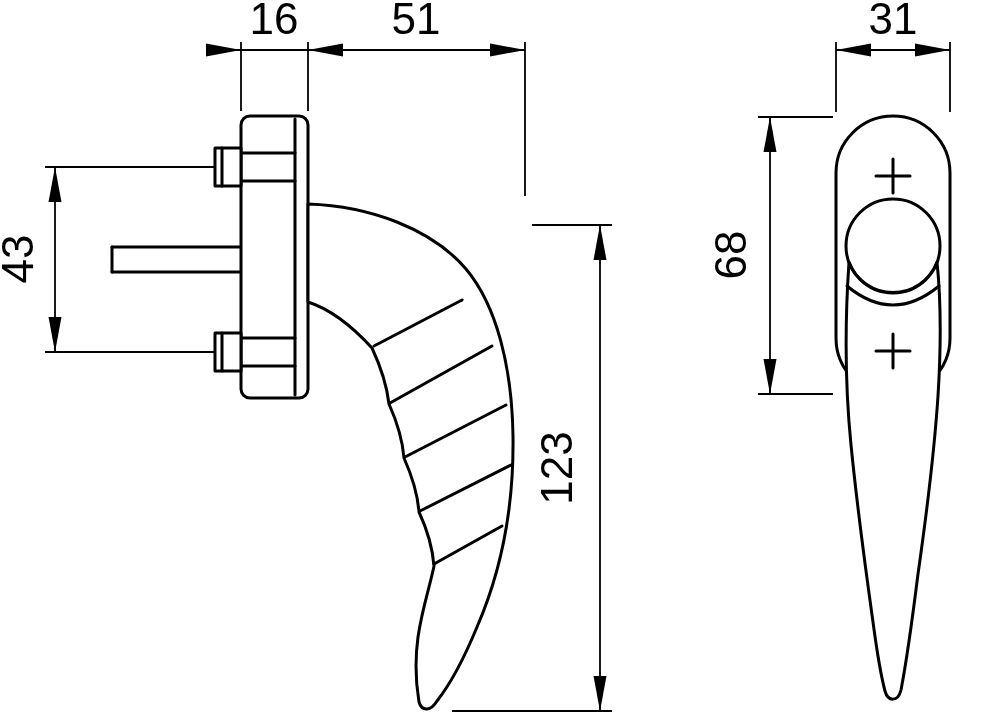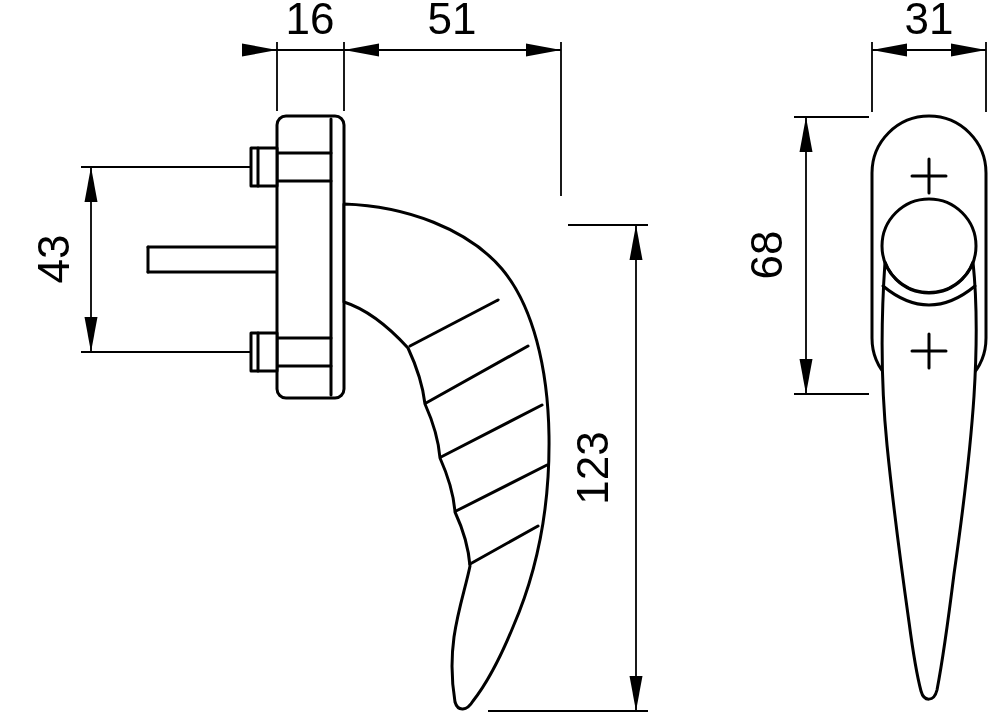--- a/index.html
+++ b/index.html
@@ -7,21 +7,20 @@
     padding: 0;
     background: #ffffff;
     width: 1000px;
     height: 727px;
     overflow: hidden;
     font-family: "Liberation Sans", sans-serif;
   }
   #canvas {
     width: 856px;
     height: 727px;
-    margin-left: 36px;
   }
   svg { display: block; }
   .obj {
     fill: none;
     stroke: #000000;
     stroke-width: 3;
     stroke-linejoin: round;
     stroke-linecap: round;
   }
   .objfill {

